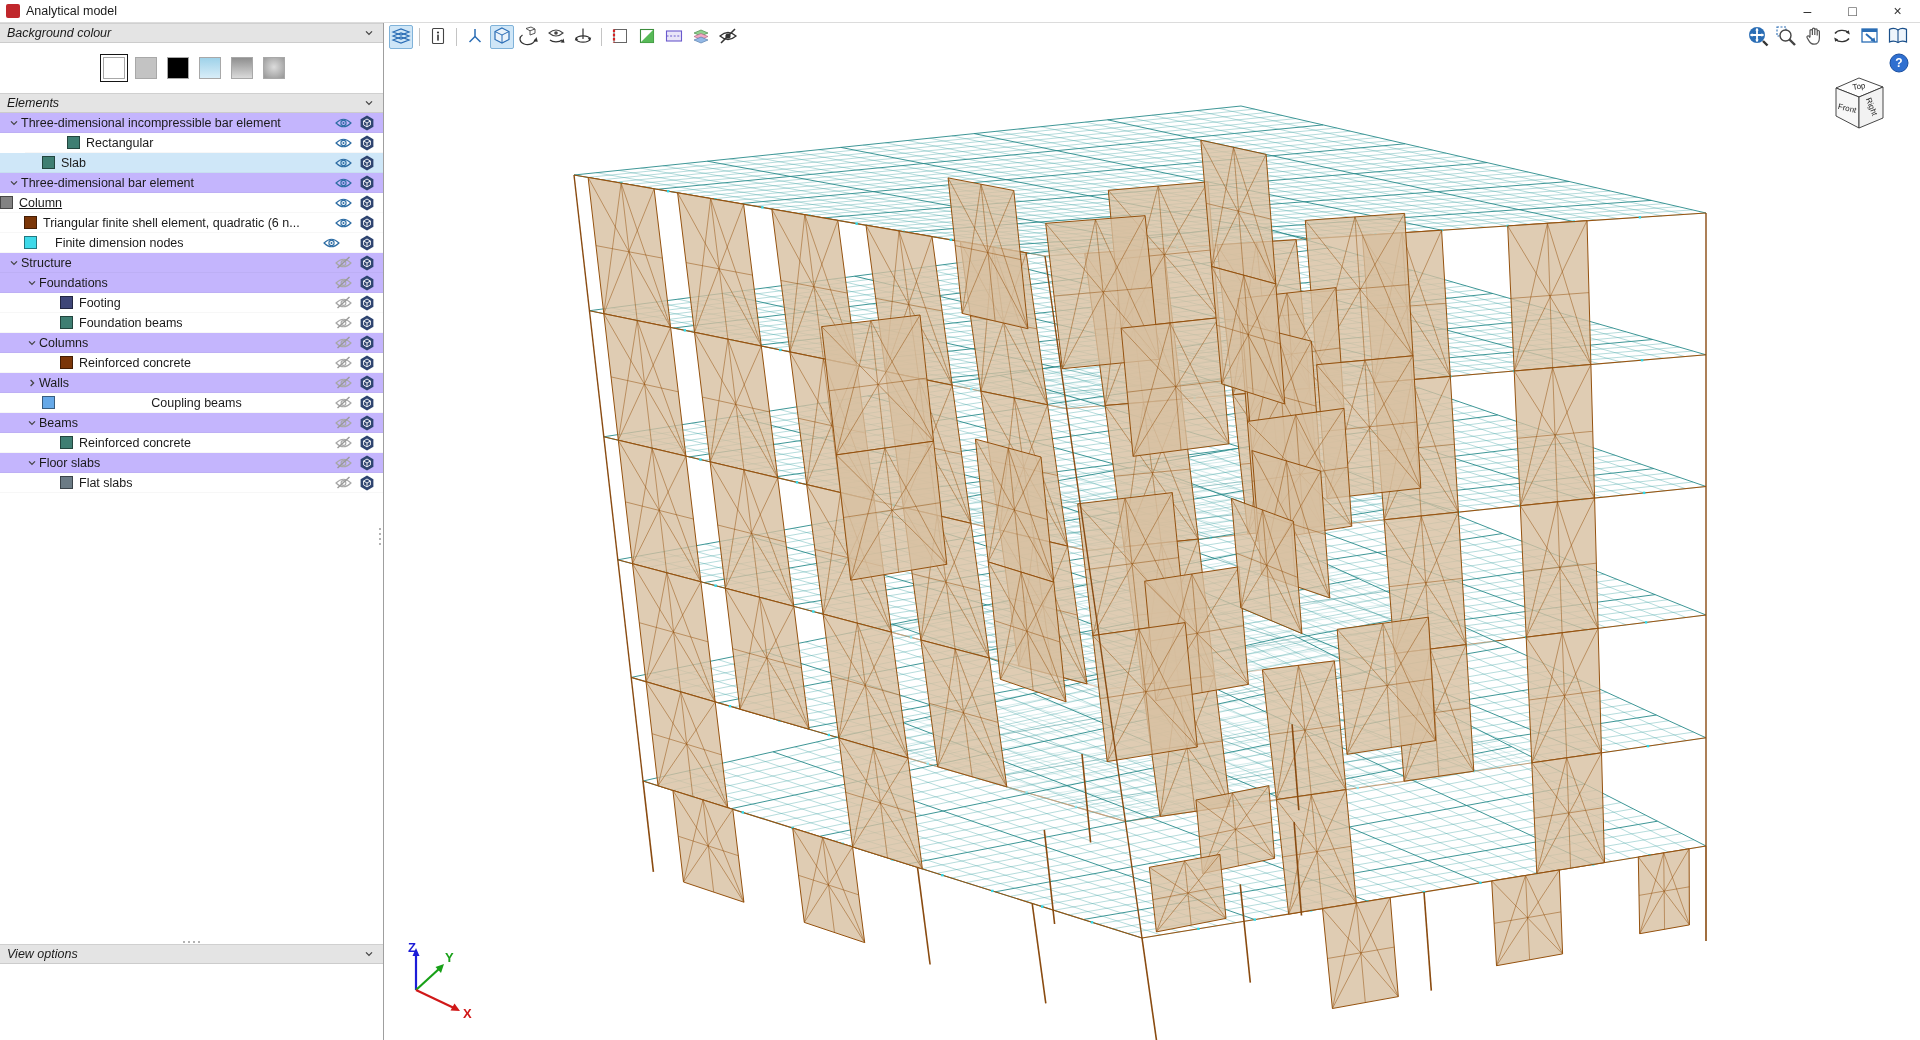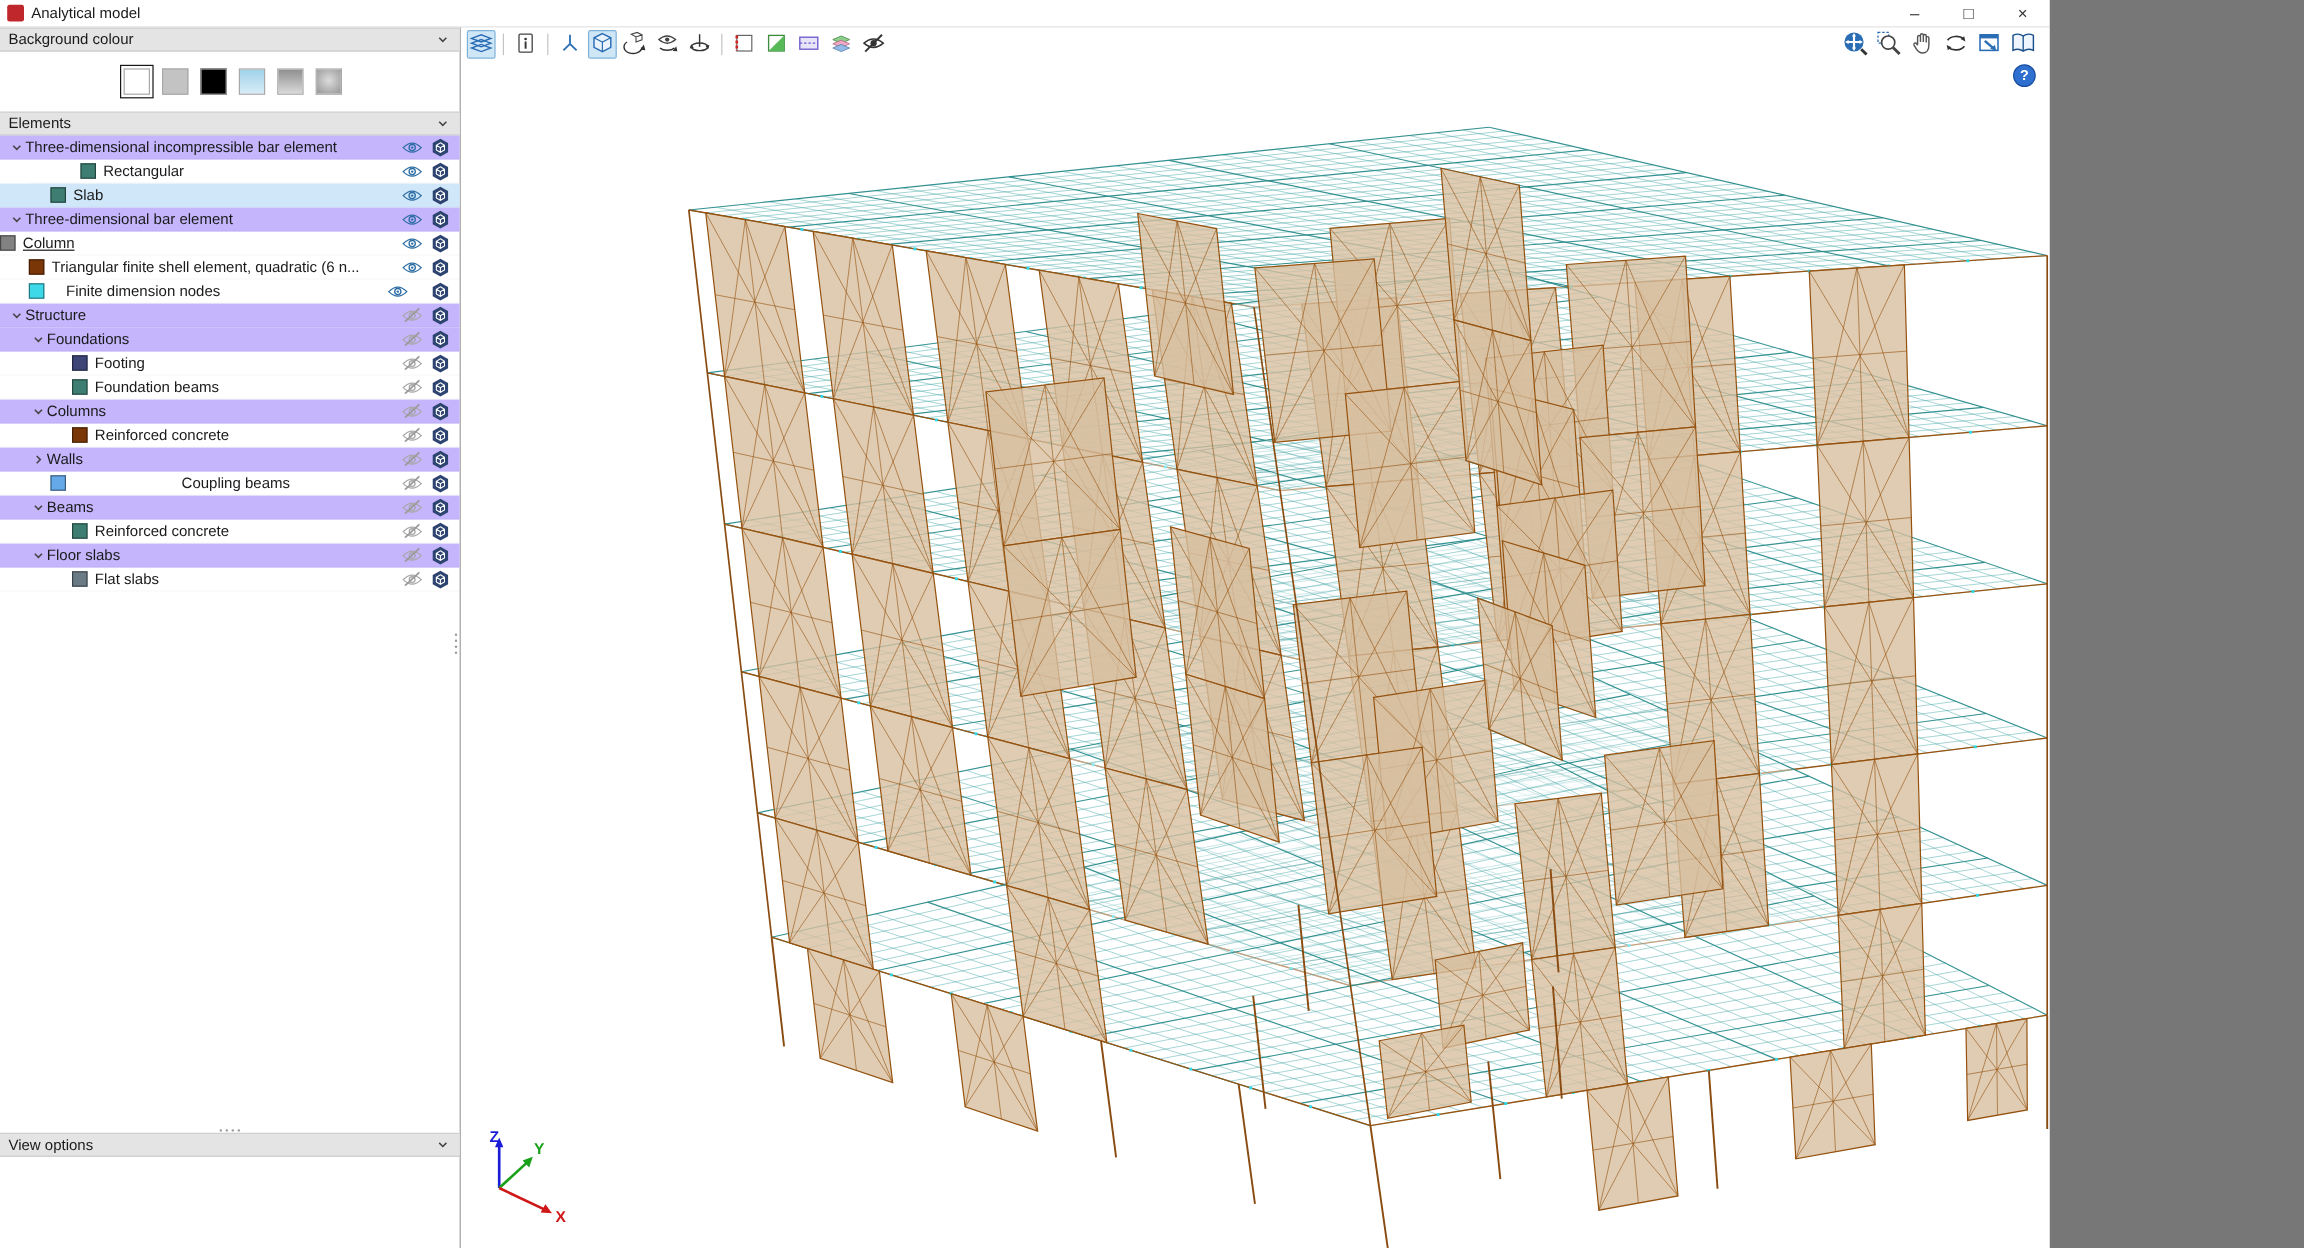--- a/index.html
+++ b/index.html
@@ -1,32 +1,32 @@
 <!DOCTYPE html>
 <html><head>
 <meta charset="utf-8">
 <style>
   html,body{margin:0;padding:0;background:#777;}
-  .app{position:relative;width:1708px;height:1040px;background:#fff;overflow:hidden;
+  .app{position:relative;width:1920px;height:1040px;background:#fff;overflow:hidden;
        font-family:"Liberation Sans",sans-serif;font-size:12.5px;color:#1a1a1a;}
   
   .titlebar{position:absolute;left:0;top:0;right:0;height:22px;background:#fff;
             border-bottom:1px solid #dcdcdc;display:flex;align-items:center;padding-left:6px;gap:6px;}
   .appicon{width:14px;height:14px;background:#c0272c;border-radius:2px;position:relative;flex:0 0 auto;}
   .appicon::after{content:"";position:absolute;left:2px;right:2px;top:3px;bottom:3px;
 Innen            background:repeating-linear-gradient(180deg,#fff 0 1.4px,rgba(255,255,255,0) 1.4px 3.4px);}
   .wtitle{white-space:nowrap;}
   .winbtns{margin-left:auto;display:flex;height:22px;}
   .winbtn{width:45px;display:flex;align-items:center;justify-content:center;color:#333;font-size:14px;}
   
   .sidebar{position:absolute;left:0;top:23px;width:384px;bottom:0;background:#fff;
            border-right:1px solid #9f9f9f;box-sizing:border-box;}
   .sechdr{height:20px;background:#e4e4e4;border-top:1px solid #d0d0d0;border-bottom:1px solid #cccccc;
           display:flex;align-items:center;padding:0 7px;box-sizing:border-box;}
-  .sechdr .lbl{flex:1;}
+  .sechdr .lbl{flex:1;font-style:italic;}
   .swatchrow{height:50px;display:flex;align-items:center;padding-left:103px;gap:10px;}
   .swatch{width:22px;height:22px;border:1px solid #a8a8a8;box-sizing:border-box;flex:0 0 auto;}
   .swatch.sel{box-shadow:0 0 0 2px #fff,0 0 0 3px #151515;}
   .trow{height:20px;display:flex;align-items:center;padding-right:5px;box-sizing:border-box;
         border-bottom:1px solid rgba(0,0,0,0.03);}
   .trow.group{background:#c4b5fd;}
   .trow.sel{background:#cfe7f8;}
   .chev{width:15px;display:flex;justify-content:center;align-items:center;flex:0 0 auto;}
   .tswatch{width:13px;height:13px;border:1px solid rgba(0,0,0,.45);margin-right:6px;flex:0 0 auto;box-sizing:border-box;}
   .tlabel{flex:1;white-space:nowrap;overflow:hidden;}

